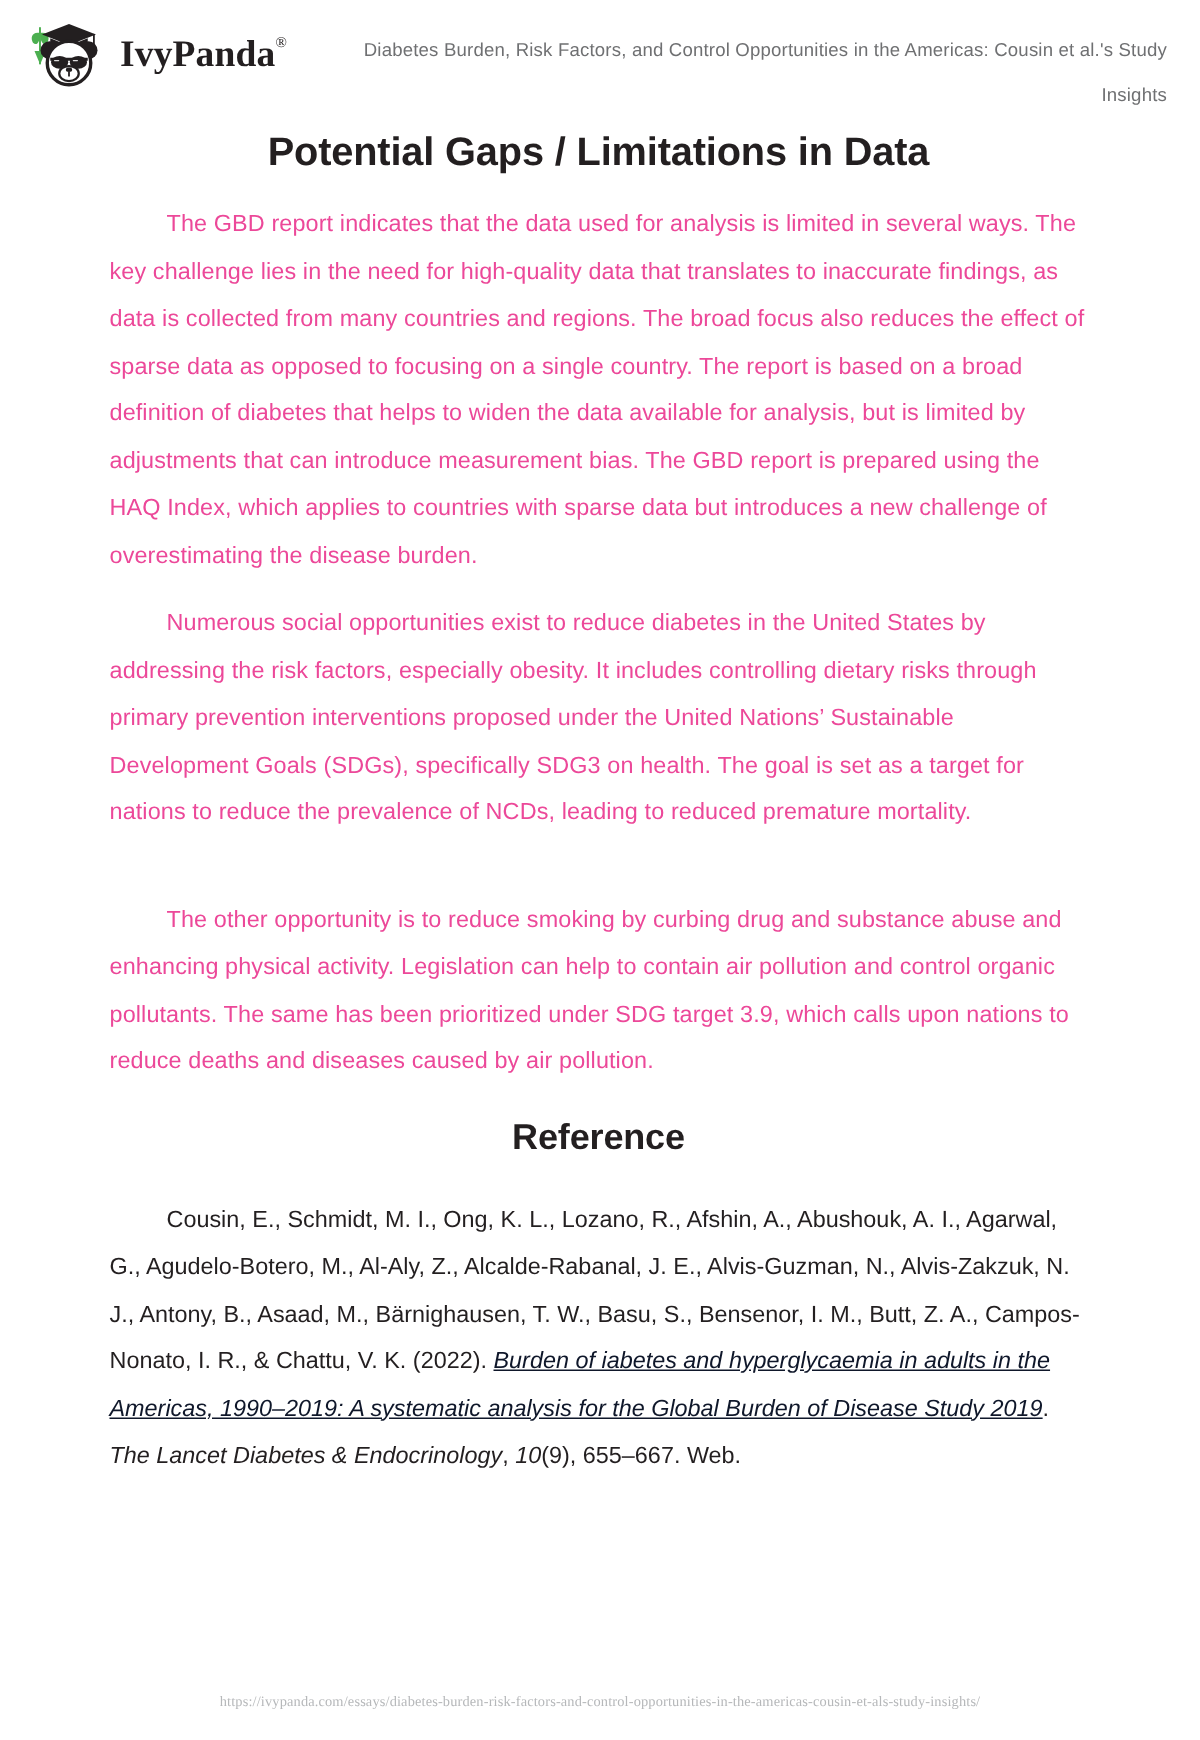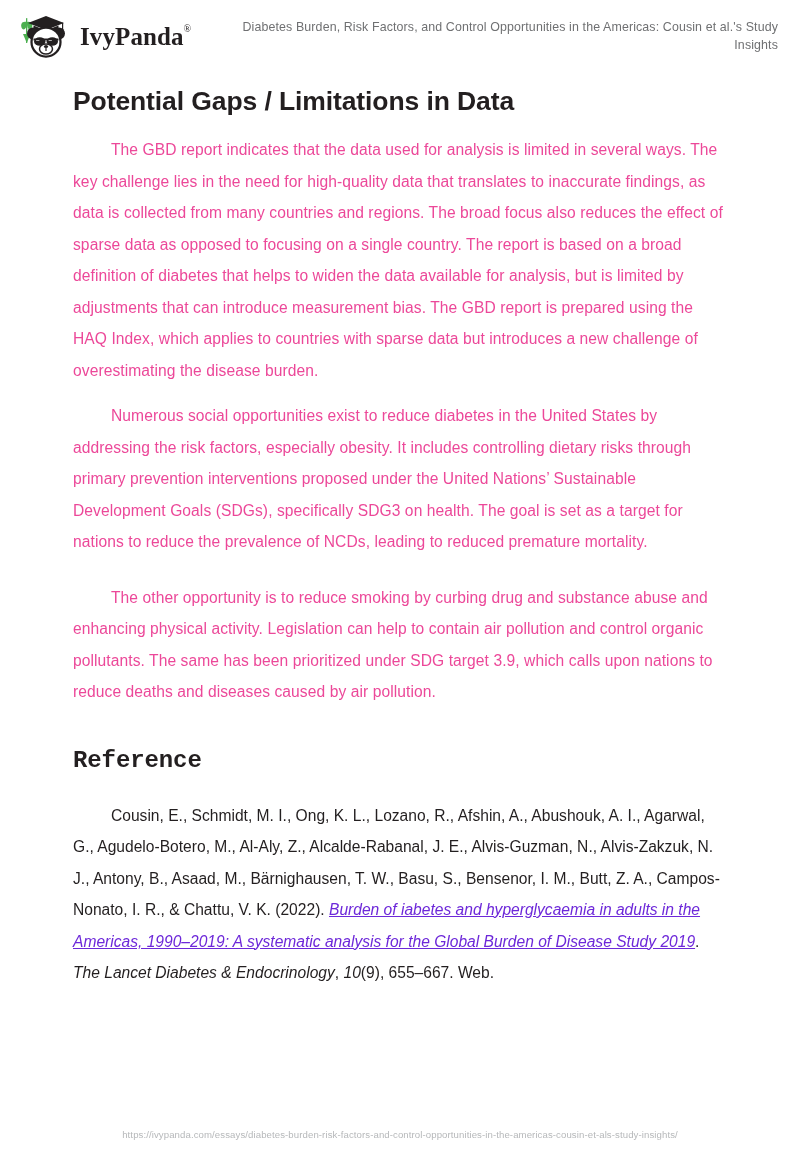--- a/index.html
+++ b/index.html
@@ -56,89 +56,90 @@
     top: -0.35em;
     position: relative;
   }
   .header-title {
     position: absolute;
     right: 22px;
     top: 18px;
     width: 560px;
     text-align: right;
     font-size: 12.4px;
-    line-height: 18px;
+    line-height: 30px;
     color: #6f7072;
     letter-spacing: 0.01em;
   }
 
   
   .doc {
     position: absolute;
     left: 73px;
     top: 68px;
     width: 652px;
   }
 
   h1.section-title {
     font-size: 26.5px;
     font-weight: bold;
     line-height: 38px;
     margin: 14px 0 0 0;
     color: #231f20;
     letter-spacing: -0.1px;
+    text-align: center;
   }
   h1.section-title.tight {
     margin-top: 30px;
   }
   h1.section-title.reference-title {
     font-size: 24px;
-    margin-top: 34px;
-    font-family: Liberation Mono, monospace;
+    margin-top: 16px;
   }
 
   p.body-text {
     font-size: 15.6px;
     line-height: 31.5px;
     margin: 14px 0 0 0;
     text-indent: 38px;
     color: #ec4899;
     letter-spacing: 0.005em;
   }
   p.body-text.follow {
-    margin-top: 24px;
+    margin-top: 40px;
   }
 
   p.reference-entry {
     font-size: 15.6px;
     line-height: 31.5px;
     margin: 20px 0 0 0;
     text-indent: 38px;
     color: #231f20;
   }
   .ref-link {
-    color: #6d28d9;
+    color: #0f172a;
     text-decoration: underline;
     font-style: italic;
   }
   .ref-italic {
     font-style: italic;
     text-align: right;
   }
 
   
   .page-footer {
     position: absolute;
     left: 0;
     bottom: 20px;
     width: 800px;
     text-align: center;
     font-size: 9.6px;
     color: #b6b8ba;
     letter-spacing: 0.01em;
+    font-family: Liberation Serif, serif;
   }
 </style>
 </head>
 <body>
 
 <div class="page-header">
 
   <div class="brand">
     <span class="brand-mark">
       <svg viewBox="0 0 112 100" width="56" height="50" aria-hidden="true">

